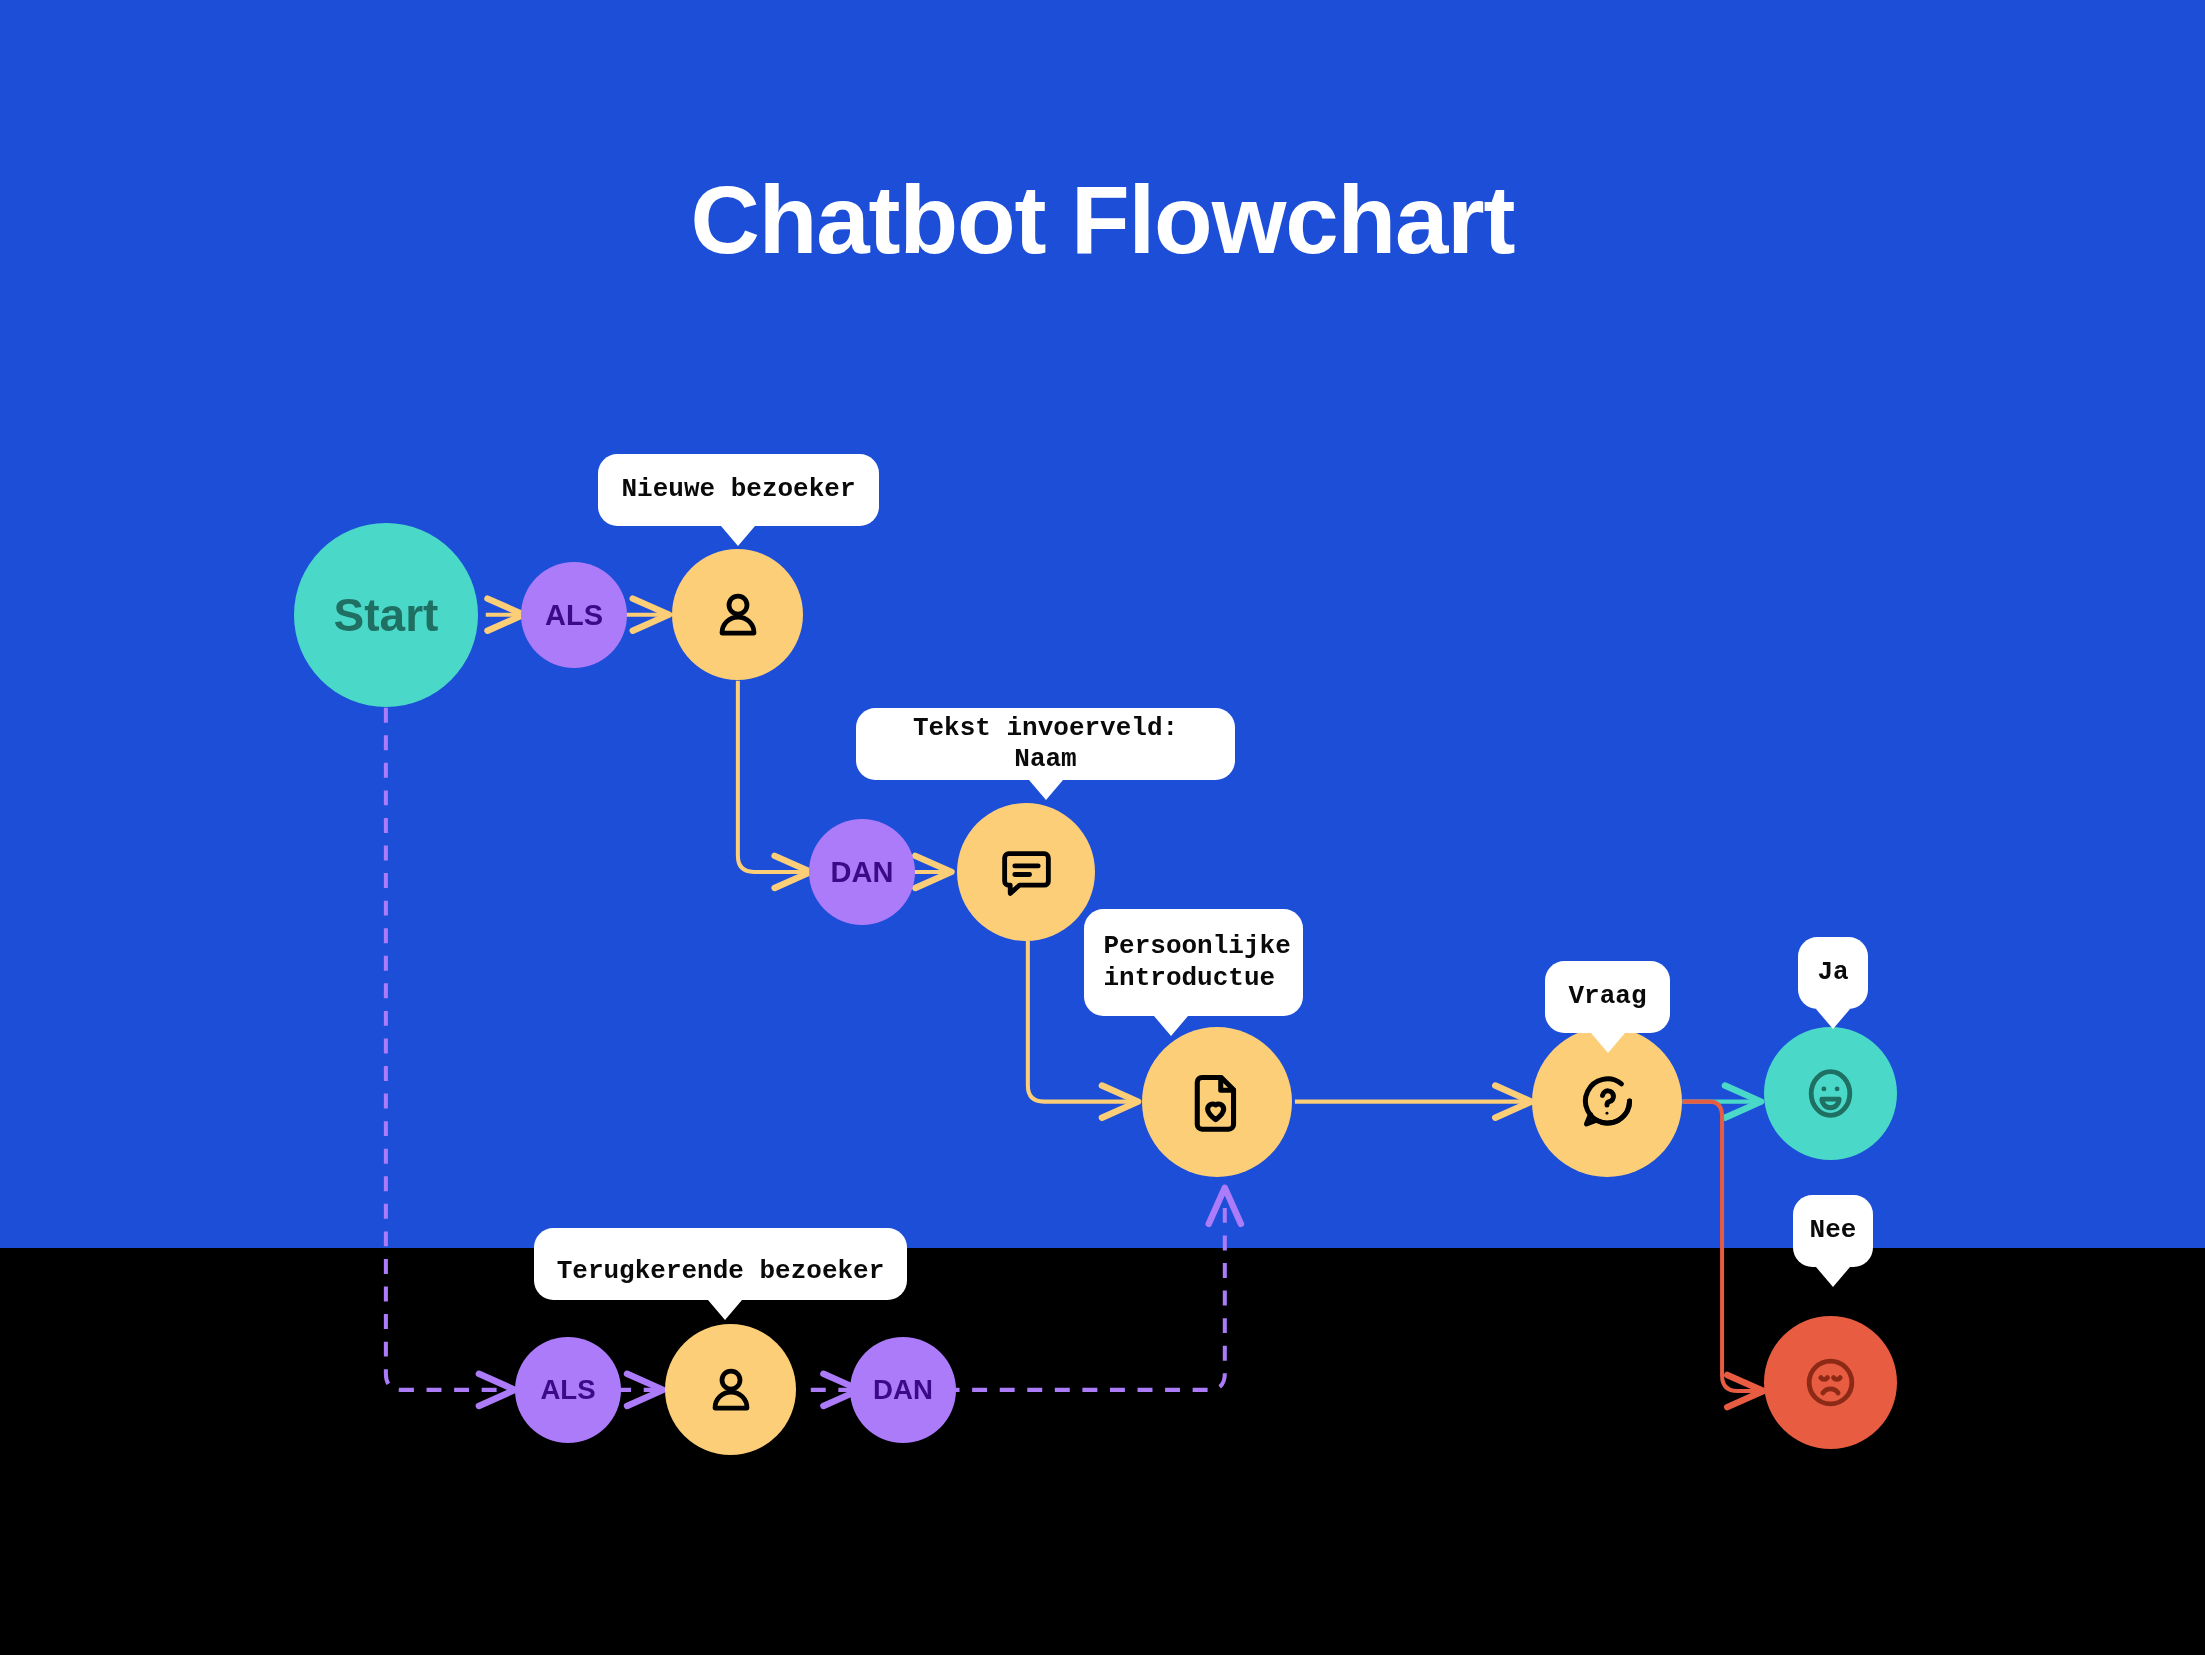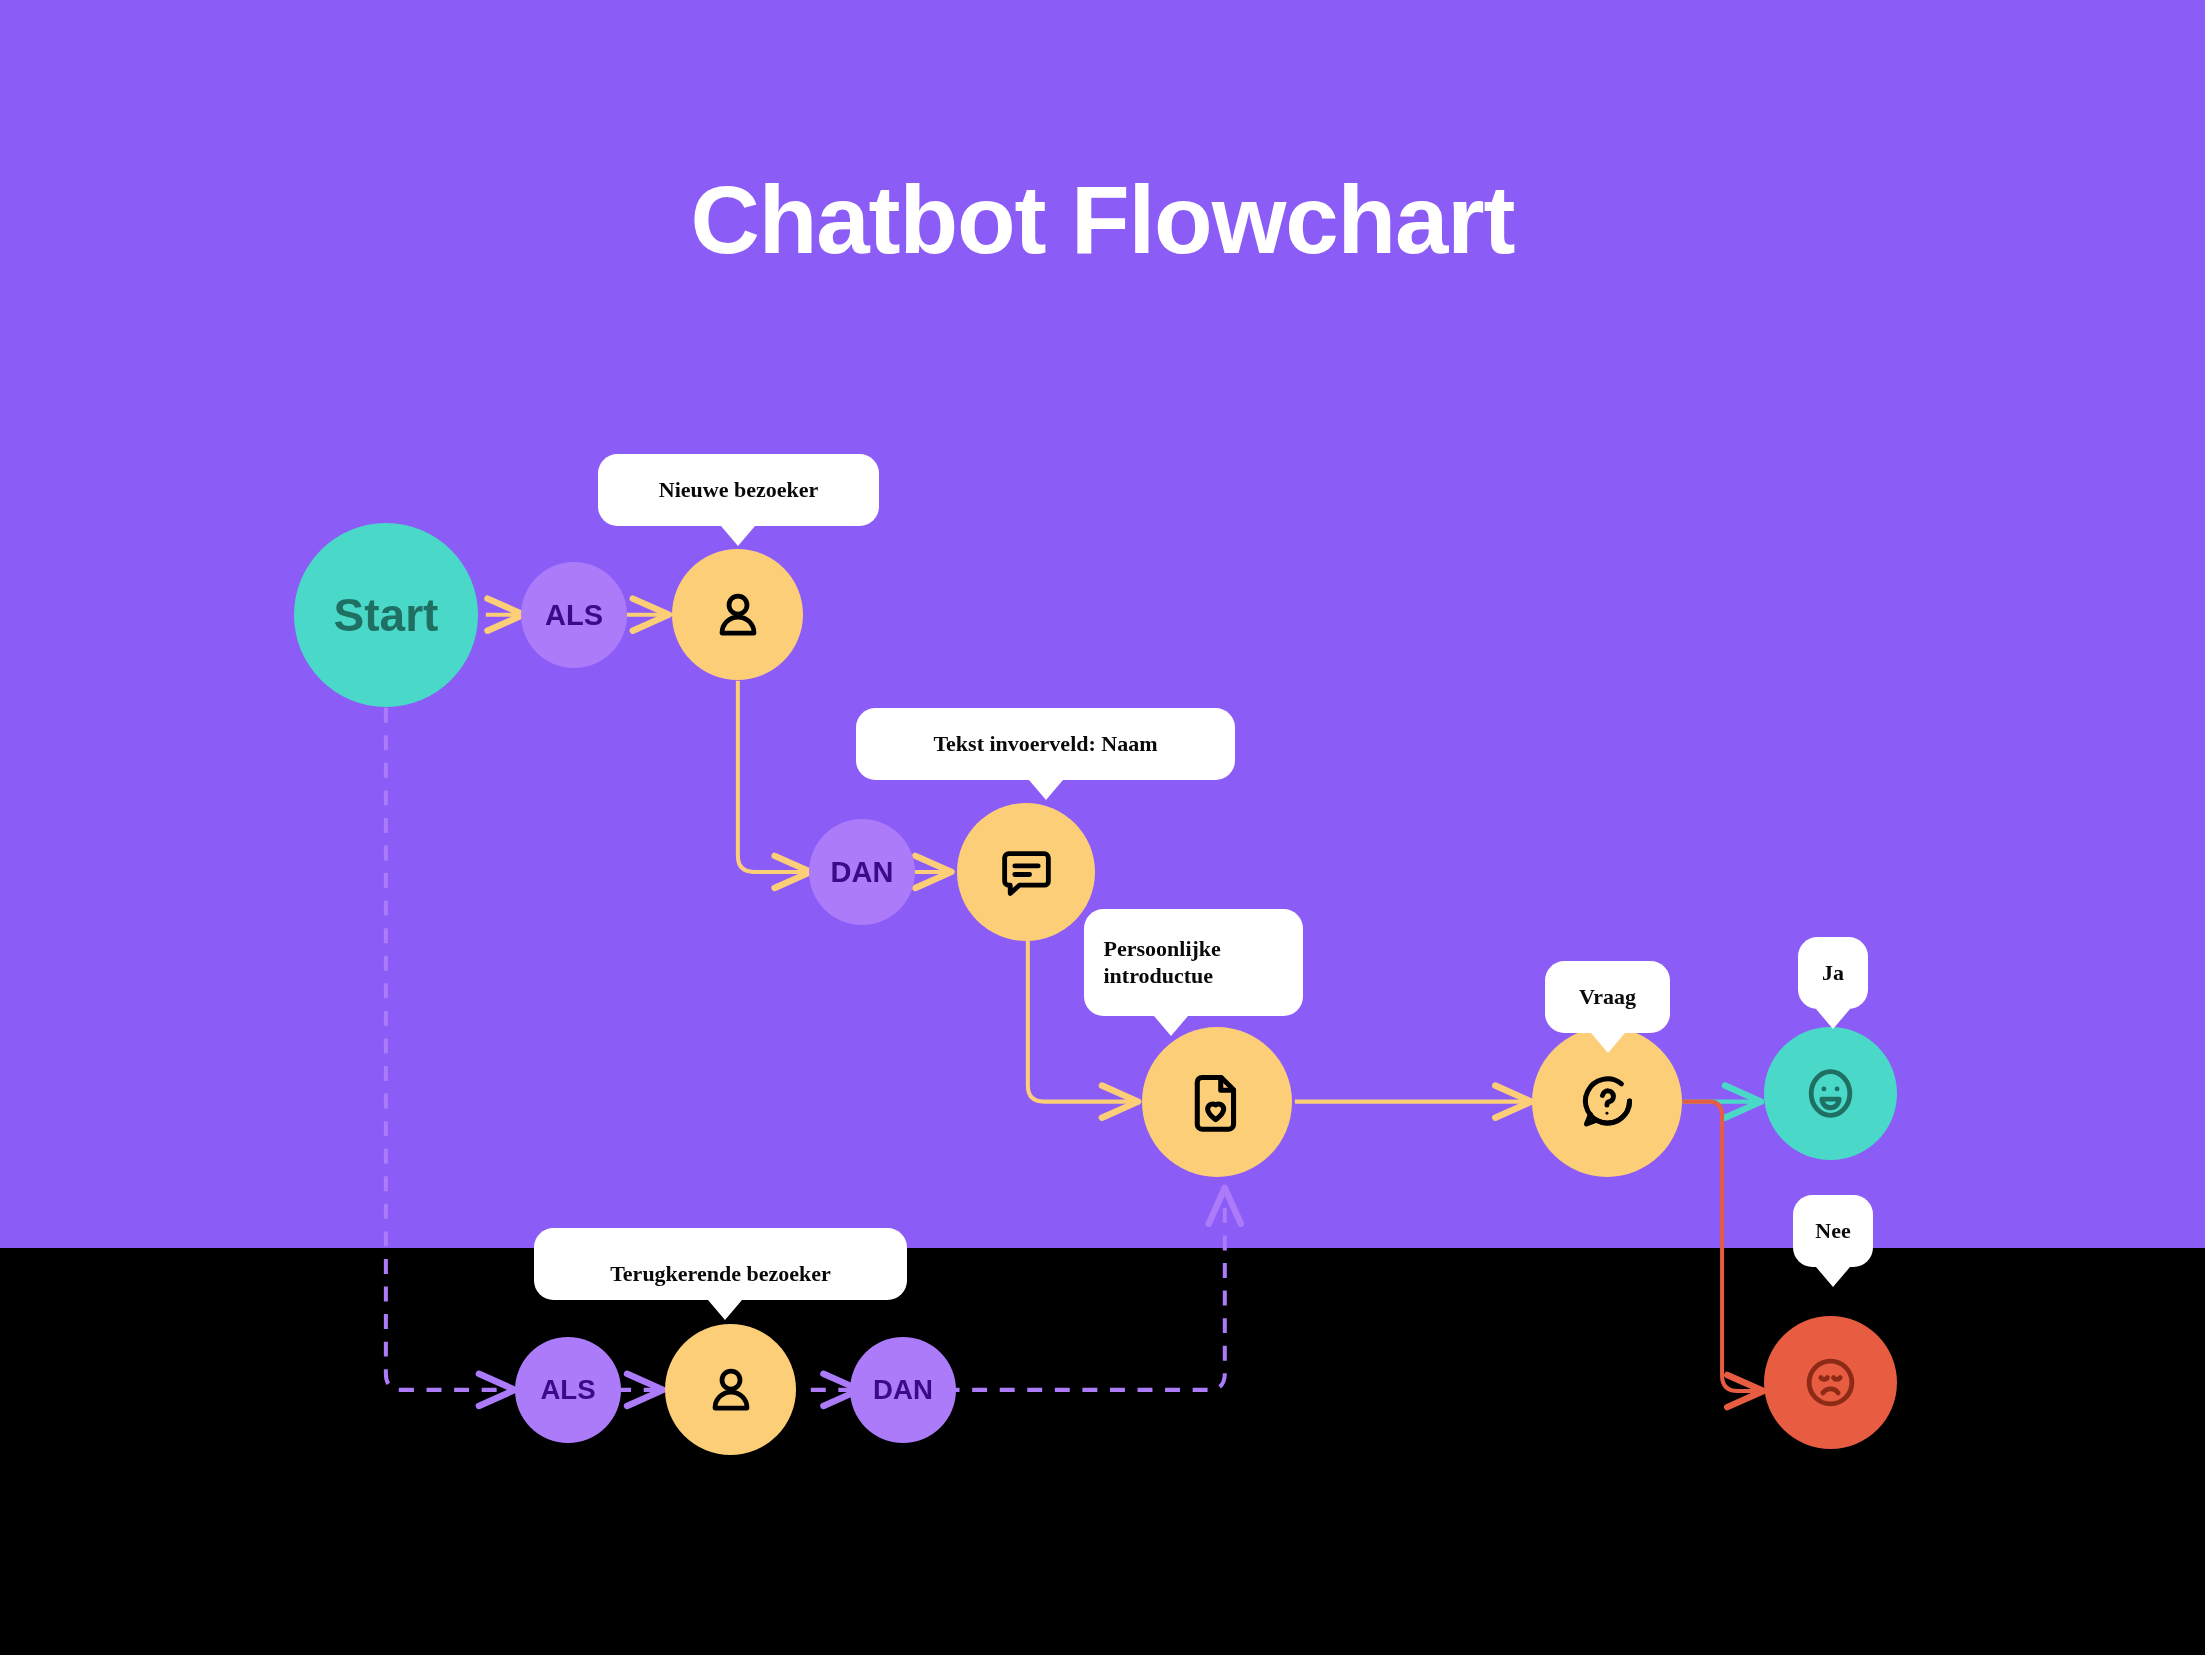--- a/index.html
+++ b/index.html
@@ -1,17 +1,17 @@
 <!DOCTYPE html>
 <html style="font-size:9.2px"><head>
 <meta charset="utf-8">
 <style>
   html,body{margin:0;padding:0;background:#000;}
   body{width:2205px;height:1656px;overflow:hidden;font-family:"Liberation Sans",sans-serif;}
-  #canvas{position:relative;width:2205px;height:1248px;background:#8b5cf6;}
+  #canvas{position:relative;width:2205px;height:1248px;background:#1d4ed8;}
 
   #title{
     position:absolute;left:0;top:172px;width:2205px;text-align:center;
     color:#FFFFFF;font-size:96px;font-weight:700;letter-spacing:-1.1px;
     font-family:"Liberation Sans",sans-serif;line-height:1;
   }
 
   svg#wires{position:absolute;left:0;top:0;width:2205px;height:1656px;}
 
   .node{
@@ -23,22 +23,22 @@
     font-weight:700;font-family:"Liberation Sans",sans-serif;
     line-height:1;white-space:nowrap;
   }
 
   .bubble{
     position:absolute;background:#FFFFFF;border-radius:19.5px;
     display:flex;align-items:center;justify-content:center;
     box-sizing:border-box;padding:12.6px 19.5px;
   }
   .bubble span{
-    color:#0A0A0A;font-size:22px;font-weight:700;
-    font-family:Liberation Serif, serif;line-height:1.2;
+    color:#0A0A0A;font-size:26px;font-weight:700;
+    font-family:Liberation Mono, monospace;line-height:1.2;
     text-align:center;white-space:pre-line;
   }
   .bubble .tail{
     position:absolute;bottom:-19.5px;left:50%;transform:translateX(-50%);
     width:0;height:0;border-left:17px solid transparent;
     border-right:17px solid transparent;border-top:20.7px solid #FFFFFF;
   }
   .icon-svg{display:block;}
 </style>
 </head>

